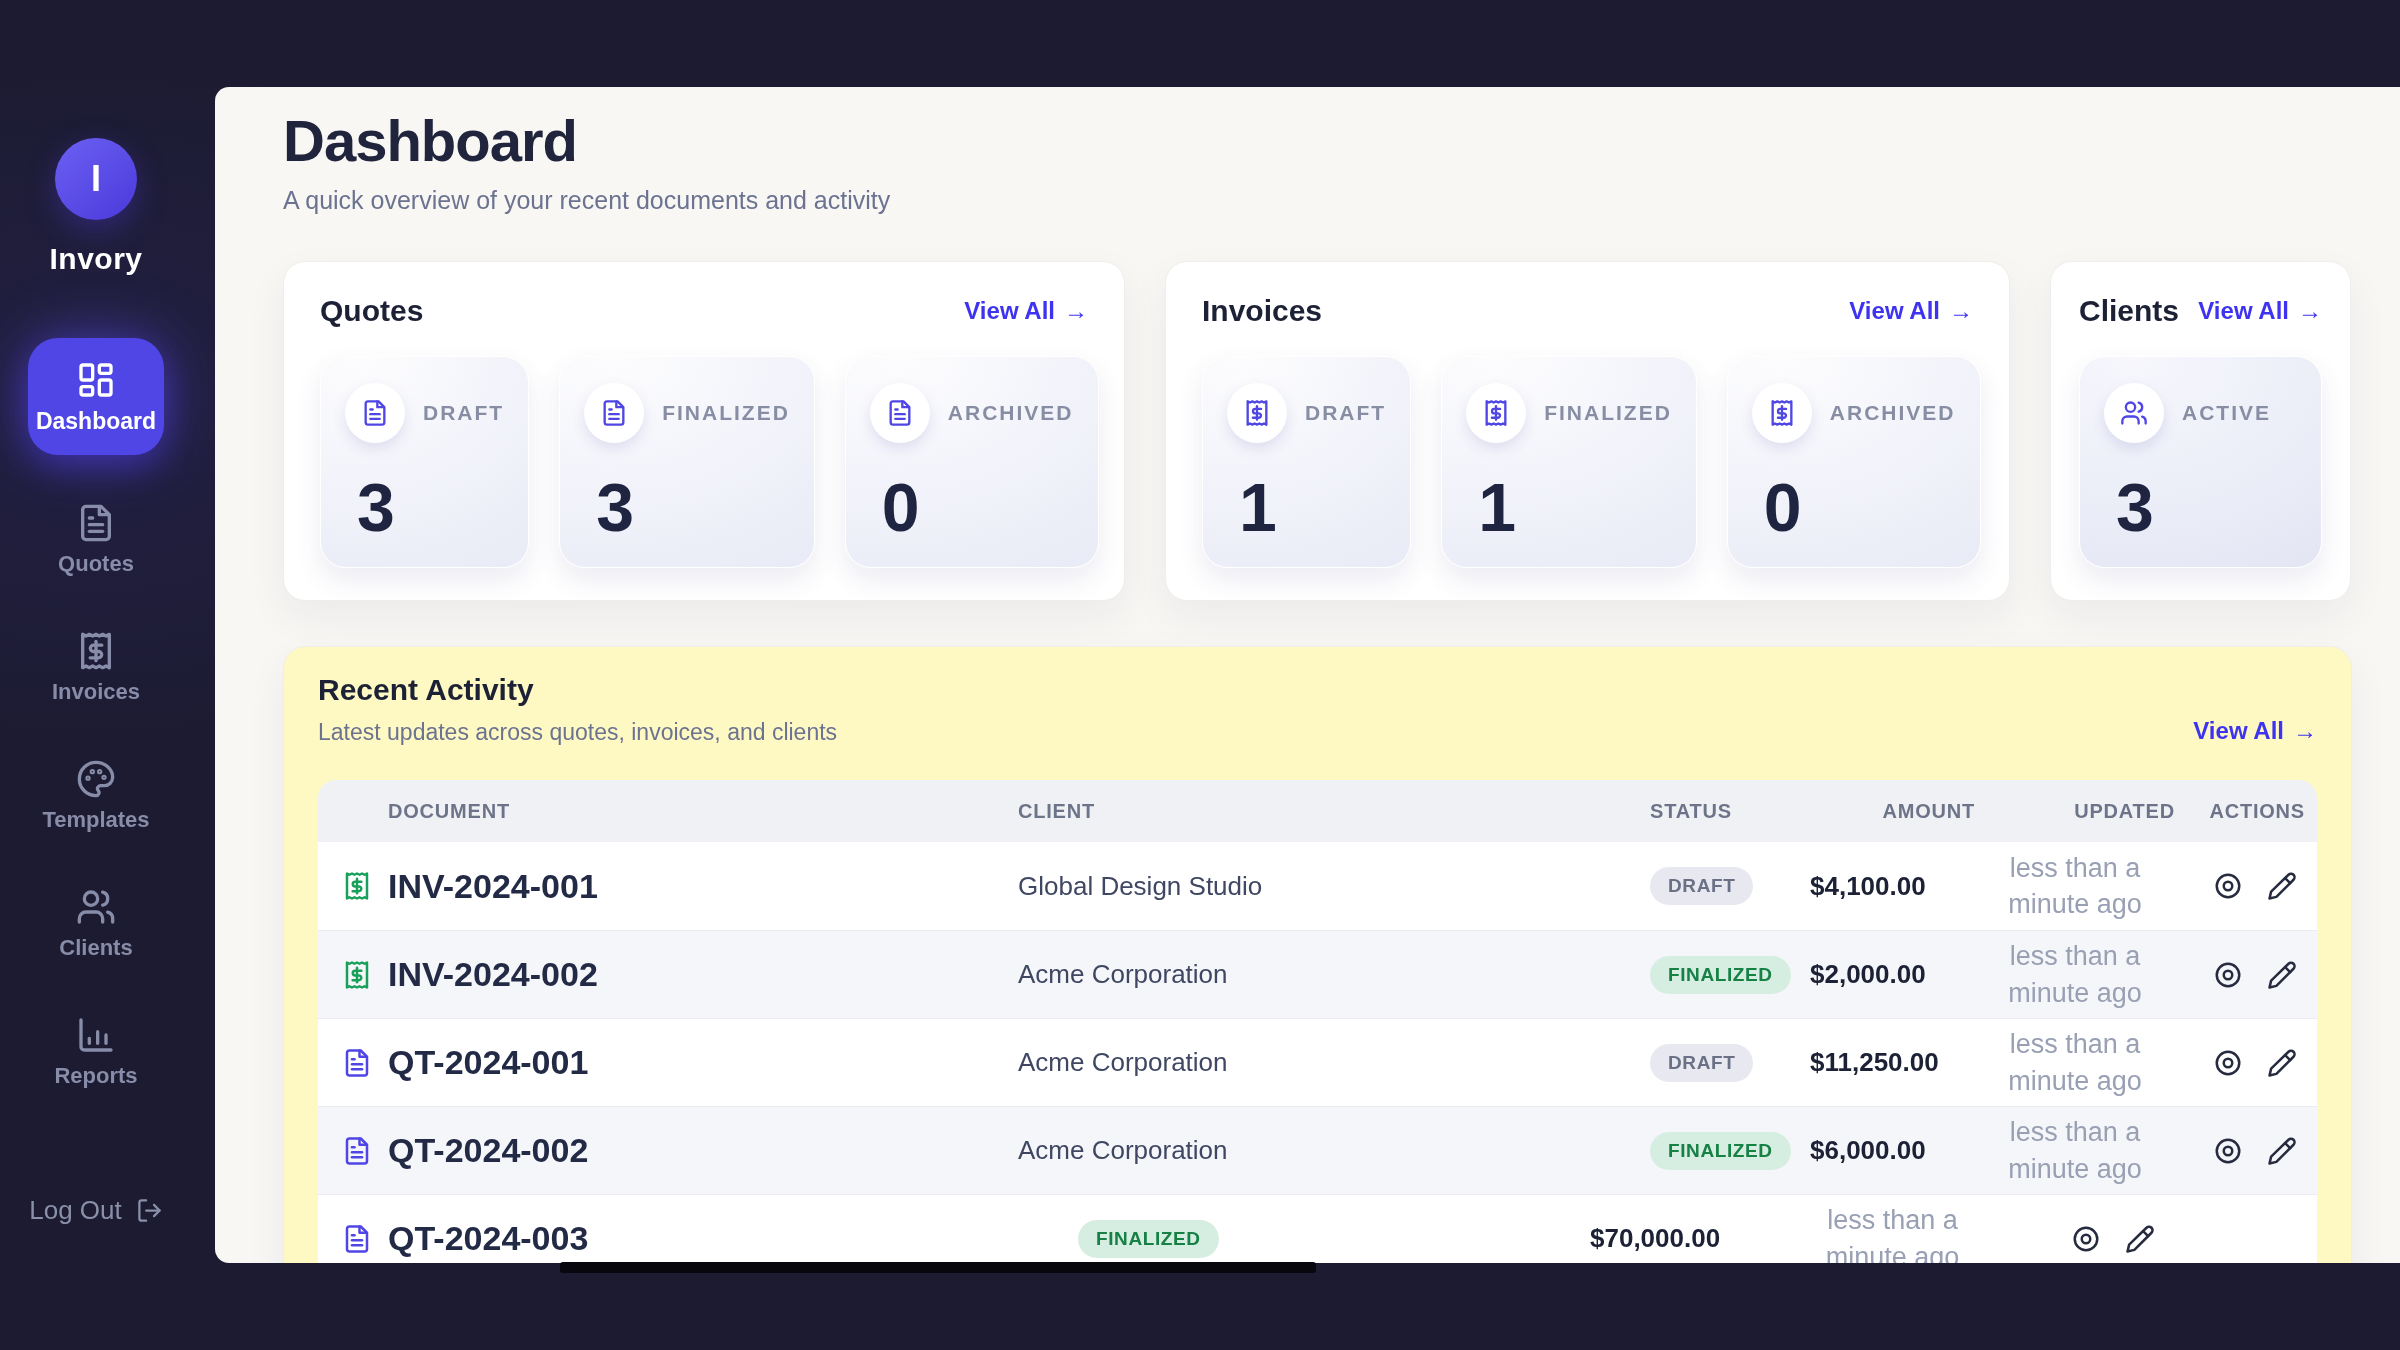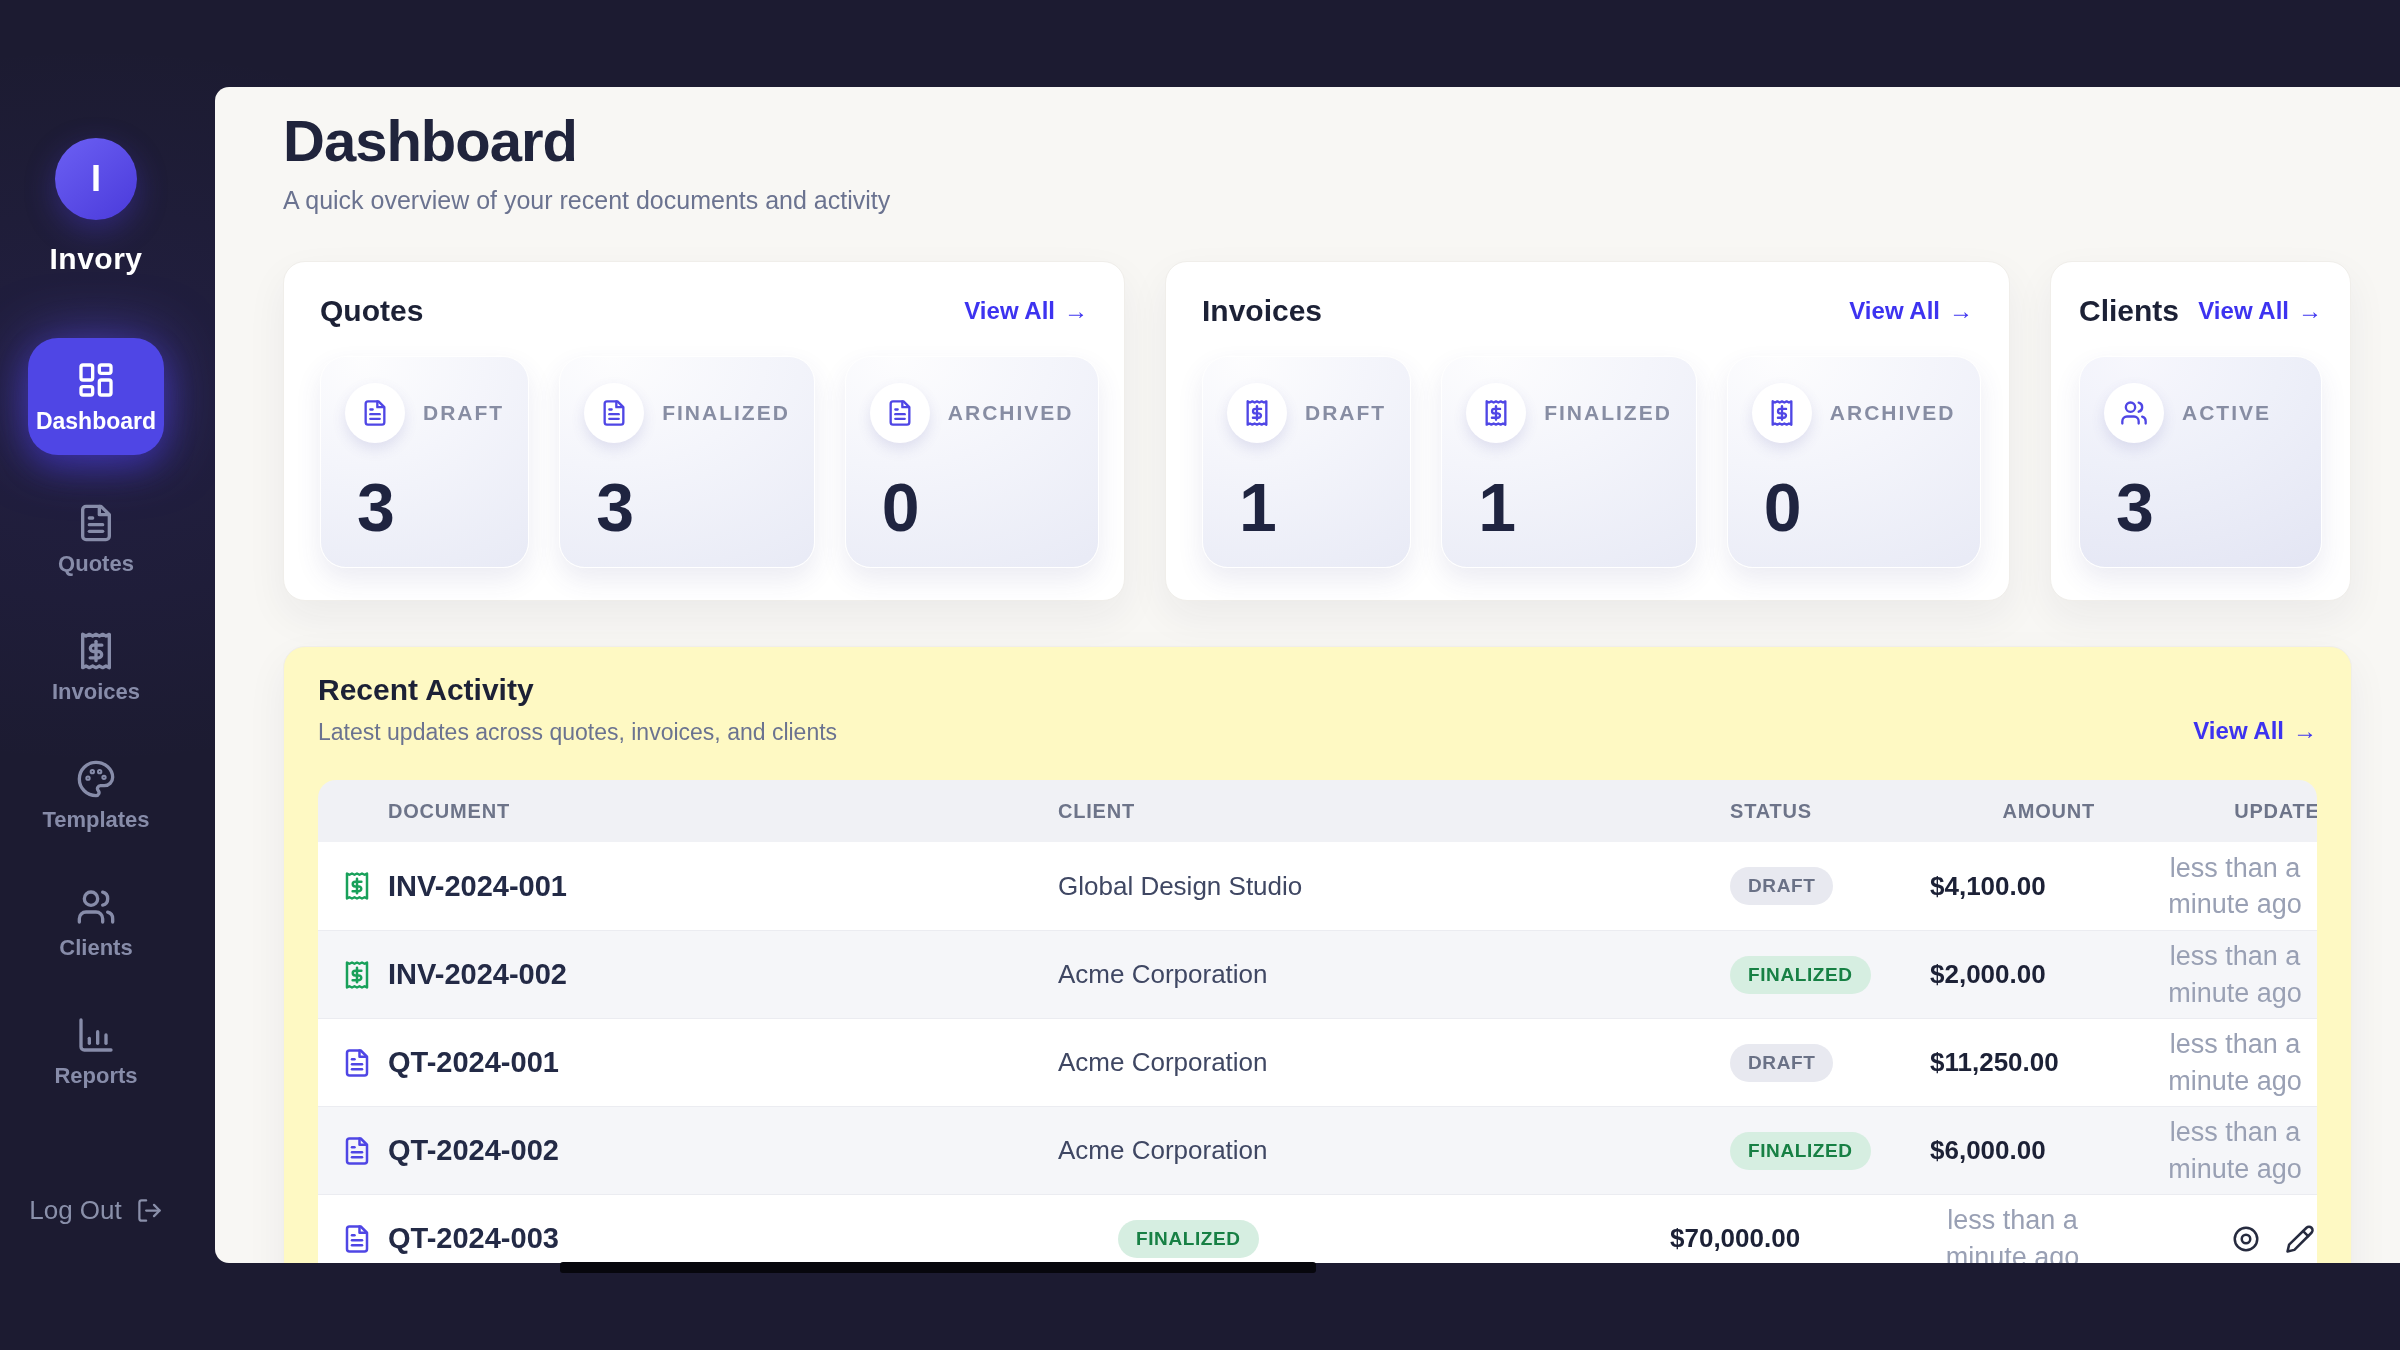--- a/index.html
+++ b/index.html
@@ -95,32 +95,31 @@
   .activity-head { display:flex; justify-content:space-between; }
   .activity-title { font-size:30px; font-weight:800; color:#1c2136; }
   .activity-subtitle { margin-top:12px; font-size:23px; color:#6b7390; }
   .activity-head .view-all { align-self:flex-start; margin-top:44px; }
 
   .table { margin-top:34px; border-radius:18px 18px 0 0; overflow:hidden; }
   .t-head, .t-row {
     display:grid;
     grid-template-columns:700px 572px 220px 165px 200px 1fr;
     align-items:center;
-    gap:40px;
   }
   .t-head { background:#f0f1f5; height:62px; }
   .t-head > div { font-size:20px; font-weight:700; color:#6d7489; letter-spacing:0.8px; }
   .th-document { padding-left:70px; }
   .th-status { padding-left:60px; }
   .th-amount, .th-updated, .th-actions { text-align:right; }
   .th-actions { padding-right:12px; }
   .t-row { height:88px; background:#fff; }
   .t-row.alt { background:#f5f6f9; }
   .t-row + .t-row { border-top:1px solid #ebecf1; }
-  .c-doc { display:flex; align-items:center; gap:16px; padding-left:24px; font-size:29px; font-weight:600; color:#232a46; }
+  .c-doc { display:flex; align-items:center; gap:16px; padding-left:24px; font-size:34px; font-weight:600; color:#232a46; }
   .c-doc svg { width:30px; height:30px; flex:0 0 auto; }
   .doc-green { color:#18a05a; }
   .doc-blue { color:#4f46e5; }
   .c-client { font-size:26px; color:#3f4763; }
   .c-status { padding-left:60px; }
   .badge { display:inline-block; padding:8px 18px; border-radius:999px; font-size:19px; font-weight:700; letter-spacing:0.6px; }
   .badge[data-status="draft"] { background:#e8e9f0; color:#6a7186; }
   .badge[data-status="finalized"] { background:#d6eee1; color:#178044; }
   .c-amount { text-align:left; font-size:26px; font-weight:700; color:#1c2136; }
   .c-updated { text-align:center; font-size:27px; color:#99a0b4; line-height:1.35; }

